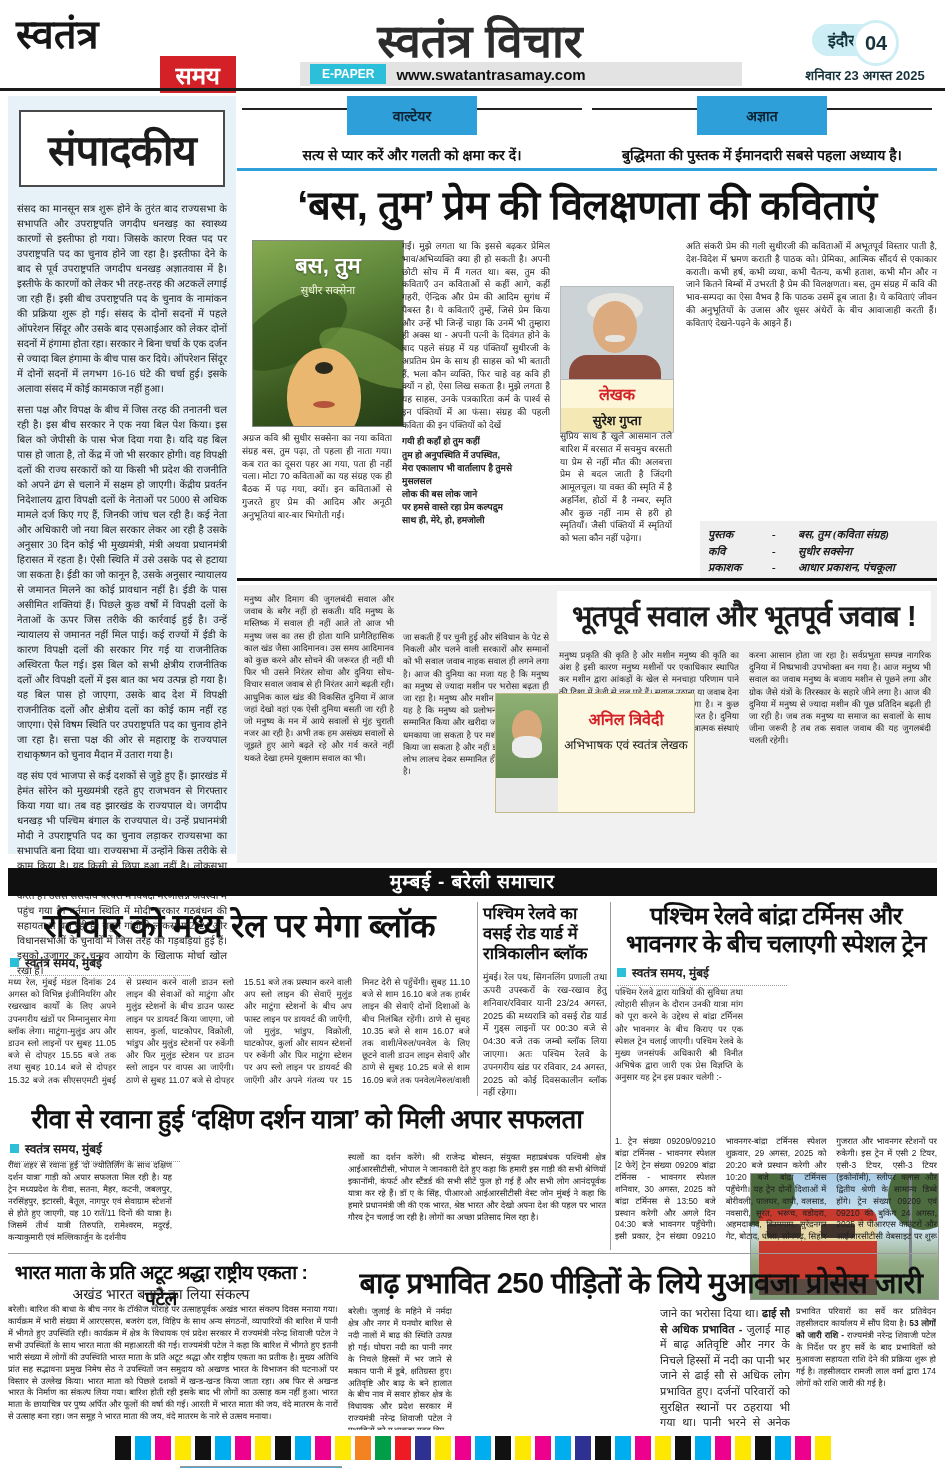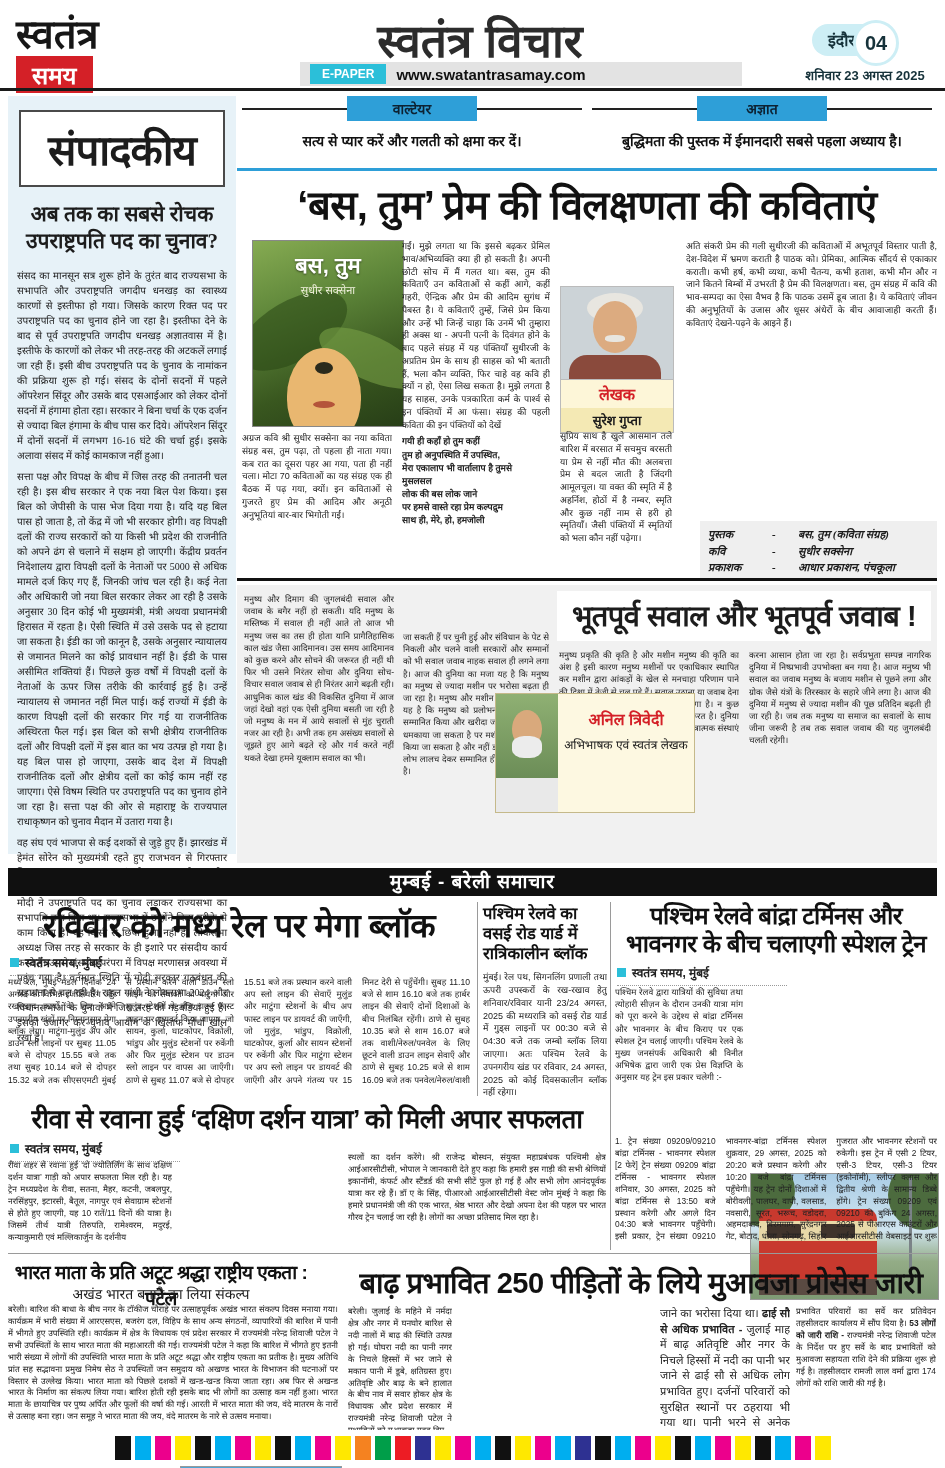--- a/index.html
+++ b/index.html
@@ -19,21 +19,21 @@
   .site{font-weight:bold;font-size:15px;color:#111;}
   .city-pill{background:#cdeef5;border-radius:16px;padding:5px 30px 5px 16px;font-weight:900;font-size:16px;color:#16323a;}
   .pgnum{position:absolute;right:-14px;top:-4px;width:40px;height:40px;border-radius:50%;background:#fff;
          border:3px solid #cdeef5;font-size:20px;font-weight:900;display:flex;align-items:center;justify-content:center;}
   .date{font-weight:bold;font-size:13px;color:#16323a;}
   .rule{background:#1a1a1a;}
   
   .q-half{position:relative;width:340px;}
   .q-line{border-top:2px solid #222;position:absolute;left:0;right:0;top:12px;}
   .q-tab{position:relative;margin:0 auto;width:130px;background:#2e9fd8;color:#0d2233;font-weight:900;
-         font-size:14px;text-align:center;padding:3px 0;}
+         font-size:14px;text-align:center;padding:10px 0;}
   .q-txt{margin-top:10px;font-weight:bold;font-size:14px;text-align:center;color:#111;}
   
   .edit-col{background:#e7f2f8;padding:10px 9px;}
   .edit-box{background:#fff;border:2px solid #4a4a4a;text-align:center;font-size:42px;font-weight:900;
             padding:8px 0;margin:4px 2px 14px 2px;letter-spacing:-1px;}
   .edit-hl{font-size:21px;font-weight:bold;text-align:center;line-height:1.3;margin-bottom:12px;font-family:"Liberation Serif",serif;}
   .edit-p{font-size:10px;line-height:1.5;text-align:justify;font-family:"Liberation Serif",serif;margin-bottom:6px;}
   
   .cover{width:150px;height:185px;border:1px solid #888;position:relative;overflow:hidden;
          background:linear-gradient(160deg,#86ab52 0%,#5d8539 35%,#39571f 70%,#273e17 100%);}
@@ -93,41 +93,40 @@
      background:linear-gradient(#4da4d4 0%,#7fc0e0 30%,#b9b2a6 92%,#a49c90 100%);}
   .sw{width:16px;height:24px;margin:0 2px;display:inline-block;}
   .subhead{font-weight:bold;}
 </style>
 </head>
 <body>
 <div class="page">
 
   <div class="abs" style="left:16px;top:14px;width:220px;">
     <div class="logo-top">स्वतंत्र</div>
-    <div style="text-align:left;"><span class="logo-red">समय</span></div>
+    <div style="text-align:right;"><span class="logo-red">समय</span></div>
   </div>
   <div class="abs ctr" style="left:280px;top:18px;width:400px;">
     <div class="page-title">स्वतंत्र विचार</div>
   </div>
   <div class="abs epaper-bar" style="left:300px;top:62px;width:432px;padding-left:10px;">
     <span class="epaper-chip">E-PAPER</span>
     <span class="site">www.swatantrasamay.com</span>
   </div>
   <div class="abs" style="left:812px;top:24px;">
     <span class="city-pill" style="position:relative;display:inline-block;">
       <span>इंदौर</span>
       <span class="pgnum">04</span>
     </span>
   </div>
   <div class="abs date ctr" style="left:790px;top:66px;width:150px;">शनिवार 23 अगस्त 2025</div>
   <div class="abs rule" style="left:0;top:88px;width:945px;height:3px;"></div>
 
   <div class="abs edit-col" style="left:8px;top:96px;width:210px;height:738px;">
     <div class="edit-box">संपादकीय</div>
-    <div class="edit-hl">अब तक का सबसे रोचक उपराष्ट्रपति पद का चुनाव?</div>
     <div class="edit-p">संसद का मानसून सत्र शुरू होने के तुरंत बाद राज्यसभा के सभापति और उपराष्ट्रपति जगदीप धनखड़ का स्वास्थ्य कारणों से इस्तीफा हो गया। जिसके कारण रिक्त पद पर उपराष्ट्रपति पद का चुनाव होने जा रहा है। इस्तीफा देने के बाद से पूर्व उपराष्ट्रपति जगदीप धनखड़ अज्ञातवास में है। इस्तीफे के कारणों को लेकर भी तरह-तरह की अटकलें लगाई जा रही हैं। इसी बीच उपराष्ट्रपति पद के चुनाव के नामांकन की प्रक्रिया शुरू हो गई। संसद के दोनों सदनों में पहले ऑपरेशन सिंदूर और उसके बाद एसआईआर को लेकर दोनों सदनों में हंगामा होता रहा। सरकार ने बिना चर्चा के एक दर्जन से ज्यादा बिल हंगामा के बीच पास कर दिये। ऑपरेशन सिंदूर में दोनों सदनों में लगभग 16-16 घंटे की चर्चा हुई। इसके अलावा संसद में कोई कामकाज नहीं हुआ।</div>
     <div class="edit-p">सत्ता पक्ष और विपक्ष के बीच में जिस तरह की तनातनी चल रही है। इस बीच सरकार ने एक नया बिल पेश किया। इस बिल को जेपीसी के पास भेज दिया गया है। यदि यह बिल पास हो जाता है, तो केंद्र में जो भी सरकार होगी। वह विपक्षी दलों की राज्य सरकारों को या किसी भी प्रदेश की राजनीति को अपने ढंग से चलाने में सक्षम हो जाएगी। केंद्रीय प्रवर्तन निदेशालय द्वारा विपक्षी दलों के नेताओं पर 5000 से अधिक मामले दर्ज किए गए हैं, जिनकी जांच चल रही है। कई नेता और अधिकारी जो नया बिल सरकार लेकर आ रही है उसके अनुसार 30 दिन कोई भी मुख्यमंत्री, मंत्री अथवा प्रधानमंत्री हिरासत में रहता है। ऐसी स्थिति में उसे उसके पद से हटाया जा सकता है। ईडी का जो कानून है, उसके अनुसार न्यायालय से जमानत मिलने का कोई प्रावधान नहीं है। ईडी के पास असीमित शक्तियां हैं। पिछले कुछ वर्षों में विपक्षी दलों के नेताओं के ऊपर जिस तरीके की कार्रवाई हुई है। उन्हें न्यायालय से जमानत नहीं मिल पाई। कई राज्यों में ईडी के कारण विपक्षी दलों की सरकार गिर गई या राजनीतिक अस्थिरता फैल गई। इस बिल को सभी क्षेत्रीय राजनीतिक दलों और विपक्षी दलों में इस बात का भय उत्पन्न हो गया है। यह बिल पास हो जाएगा, उसके बाद देश में विपक्षी राजनीतिक दलों और क्षेत्रीय दलों का कोई काम नहीं रह जाएगा। ऐसे विषम स्थिति पर उपराष्ट्रपति पद का चुनाव होने जा रहा है। सत्ता पक्ष की ओर से महाराष्ट्र के राज्यपाल राधाकृष्णन को चुनाव मैदान में उतारा गया है।</div>
     <div class="edit-p">वह संघ एवं भाजपा से कई दशकों से जुड़े हुए हैं। झारखंड में हेमंत सोरेन को मुख्यमंत्री रहते हुए राजभवन से गिरफ्तार किया गया था। तब वह झारखंड के राज्यपाल थे। जगदीप धनखड़ भी पश्चिम बंगाल के राज्यपाल थे। उन्हें प्रधानमंत्री मोदी ने उपराष्ट्रपति पद का चुनाव लड़ाकर राज्यसभा का सभापति बना दिया था। राज्यसभा में उन्होंने किस तरीके से काम किया है। यह किसी से छिपा हुआ नहीं है। लोकसभा अध्यक्ष जिस तरह से सरकार के ही इशारे पर संसदीय कार्य करते हैं। उससे संसदीय परंपरा में विपक्ष मरणासन्न अवस्था में पहुंच गया है। वर्तमान स्थिति में मोदी सरकार गठबंधन की सहायता से चल रही है। राहुल गांधी ने लोकसभा 2024 और विधानसभाओं के चुनावों में जिस तरह की गड़बड़ियां हुई हैं। इसको उजागर कर चुनाव आयोग के खिलाफ मोर्चा खोल रखा है।</div>
   </div>
 
   <div class="abs" style="left:237px;top:96px;width:700px;height:72px;display:flex;justify-content:space-around;border-bottom:3px solid #2e9fd8;">
     <div class="q-half">
       <div class="q-line"></div>
       <div class="q-tab">वाल्टेयर</div>
       <div class="q-txt">सत्य से प्यार करें और गलती को क्षमा कर दें।</div>

